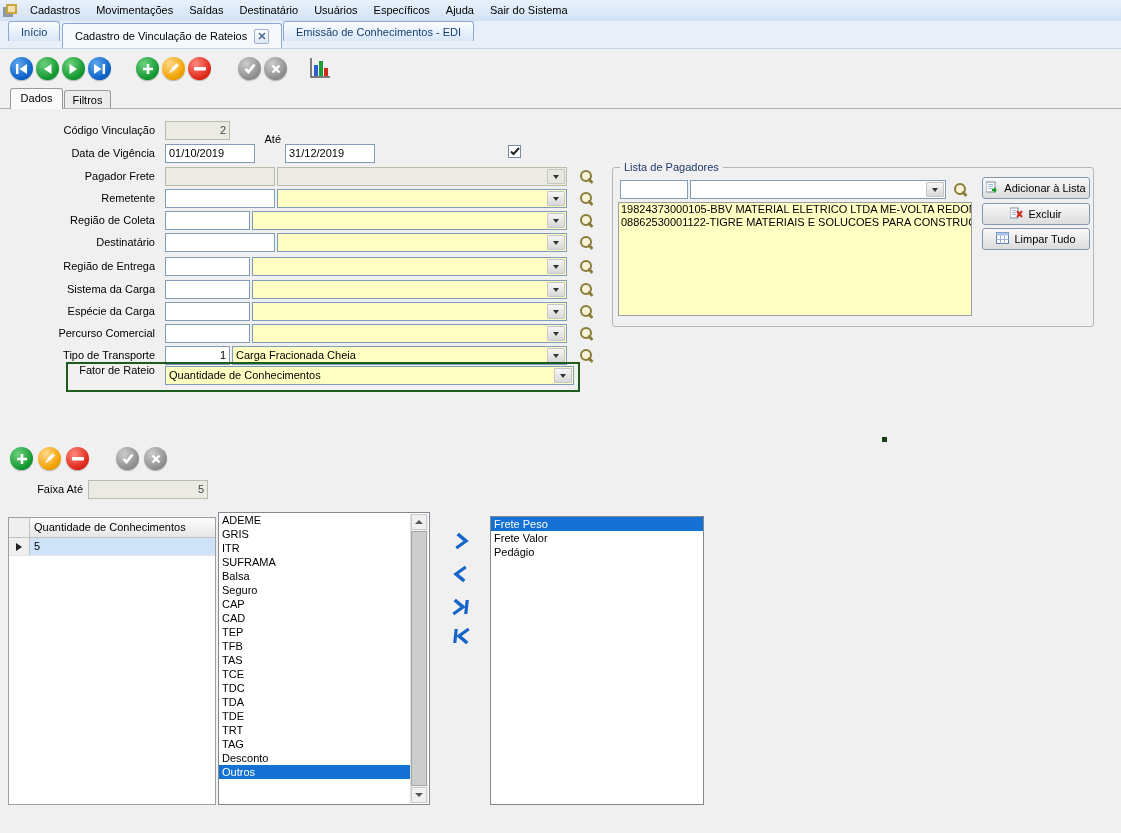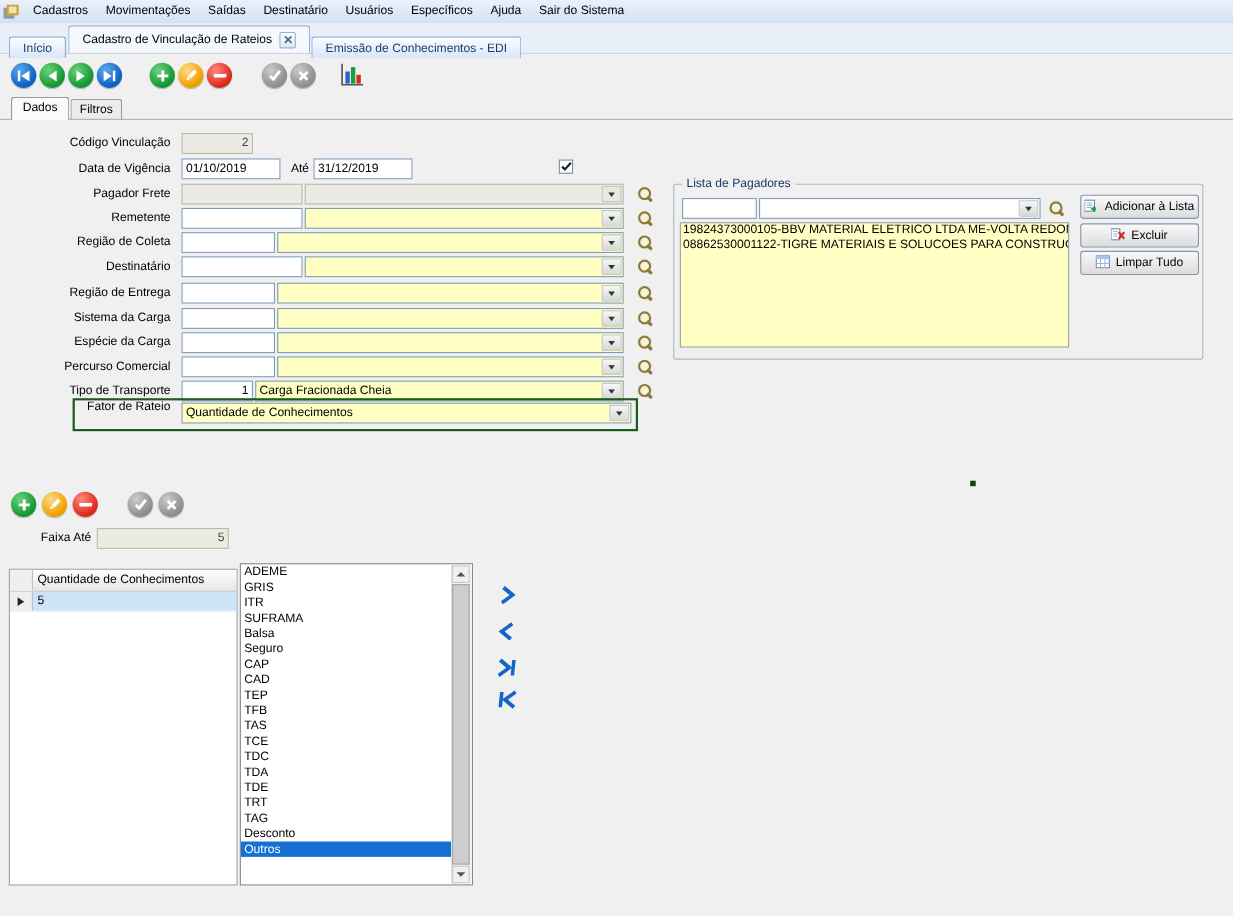--- a/index.html
+++ b/index.html
@@ -9,21 +9,21 @@
   }
   
   .menubar { position:absolute; top:0; left:0; width:100%; height:21px;
     background:linear-gradient(#e9f1fb,#d2e2f4); border-bottom:1px solid #c3d5ea;
     display:flex; align-items:center; }
   .appicon { margin:0 4px 0 3px; display:flex; }
   .menu-item { padding:0 8px; height:21px; line-height:21px; cursor:default; }
   
   .tabstrip { position:absolute; top:21px; left:0; width:100%; height:27px;
     background:#e8eff9; border-bottom:1px solid #c6d3e4; }
-  .tab { position:absolute; top:12px; height:20px; box-sizing:border-box;
+  .tab { position:absolute; top:0; height:20px; box-sizing:border-box;
     border:1px solid #8aaad4; border-bottom:none; border-radius:3px 3px 0 0;
     background:linear-gradient(#fbfdff,#d7e6f8); padding:0 12px; line-height:21px; color:#15406f; }
   .tab.active { top:2px; height:25px; background:#f6f9fc; color:#000;
     display:flex; align-items:center; gap:7px; line-height:normal; z-index:2; }
   .tab-close { width:15px; height:15px; box-sizing:border-box; border:1px solid #9ab0cc;
     background:linear-gradient(#ffffff,#dde8f5); border-radius:2px;
     display:flex; align-items:center; justify-content:center; }
   
   .cbtn { position:absolute; width:23px; height:23px; border-radius:50%;
     display:flex; align-items:center; justify-content:center; box-shadow:0 1px 1px rgba(0,0,0,.25); }
@@ -208,21 +208,21 @@
   <div class="ptab" style="left:64px; top:90px; width:47px; height:19px;">
     <span>Filtros</span>
   </div>
   <div class="ptabline" style="top:108px;"></div>
 
   <div class="flabel" style="top:124px;">Código Vinculação</div>
   <div class="tfield disabled right" style="left:165px; top:121px; width:65px;">2</div>
 
   <div class="flabel" style="top:147px;">Data de Vigência</div>
   <div class="tfield" style="left:165px; top:144px; width:90px;">01/10/2019</div>
-  <div class="flabel" style="left:233px; width:48px; top:147px;">Até</div>
+  <div class="flabel" style="left:233px; width:48px; top:133px;">Até</div>
   <div class="tfield" style="left:285px; top:144px; width:90px;">31/12/2019</div>
 
   <div class="checkbox" style="left:508px; top:145px;">
     <svg width="10" height="9">
         <polyline points="1,4.5 3.5,7 9,1" fill="none" stroke="#222" stroke-width="2"></polyline>
       </svg>
   </div>
 
   <div class="flabel" style="top:170px;">Pagador Frete</div>
   <div class="tfield disabled" style="left:165px; top:167px; width:110px;"></div>
@@ -444,14 +444,20 @@
         <path d="M16.5 3 V17" stroke="#1565c8" stroke-width="3.2"></path>
       </svg>
   </div>
   <div class="xfer" style="top:622px;">
     <svg width="22" height="20">
         <path d="M18 3 L9 10 L18 17" fill="none" stroke="#1565c8" stroke-width="3.4"></path>
         <path d="M5.5 3 V17" stroke="#1565c8" stroke-width="3.2"></path>
       </svg>
   </div>
 
+  <div class="listbox" style="left:490px; top:516px; width:214px; height:289px;">
+
+  <div class="li selected">Frete Peso</div>
+      <div class="li">Frete Valor</div>
+      <div class="li">Pedágio</div>
+    </div>
 
 </div>
 
 </body></html>

